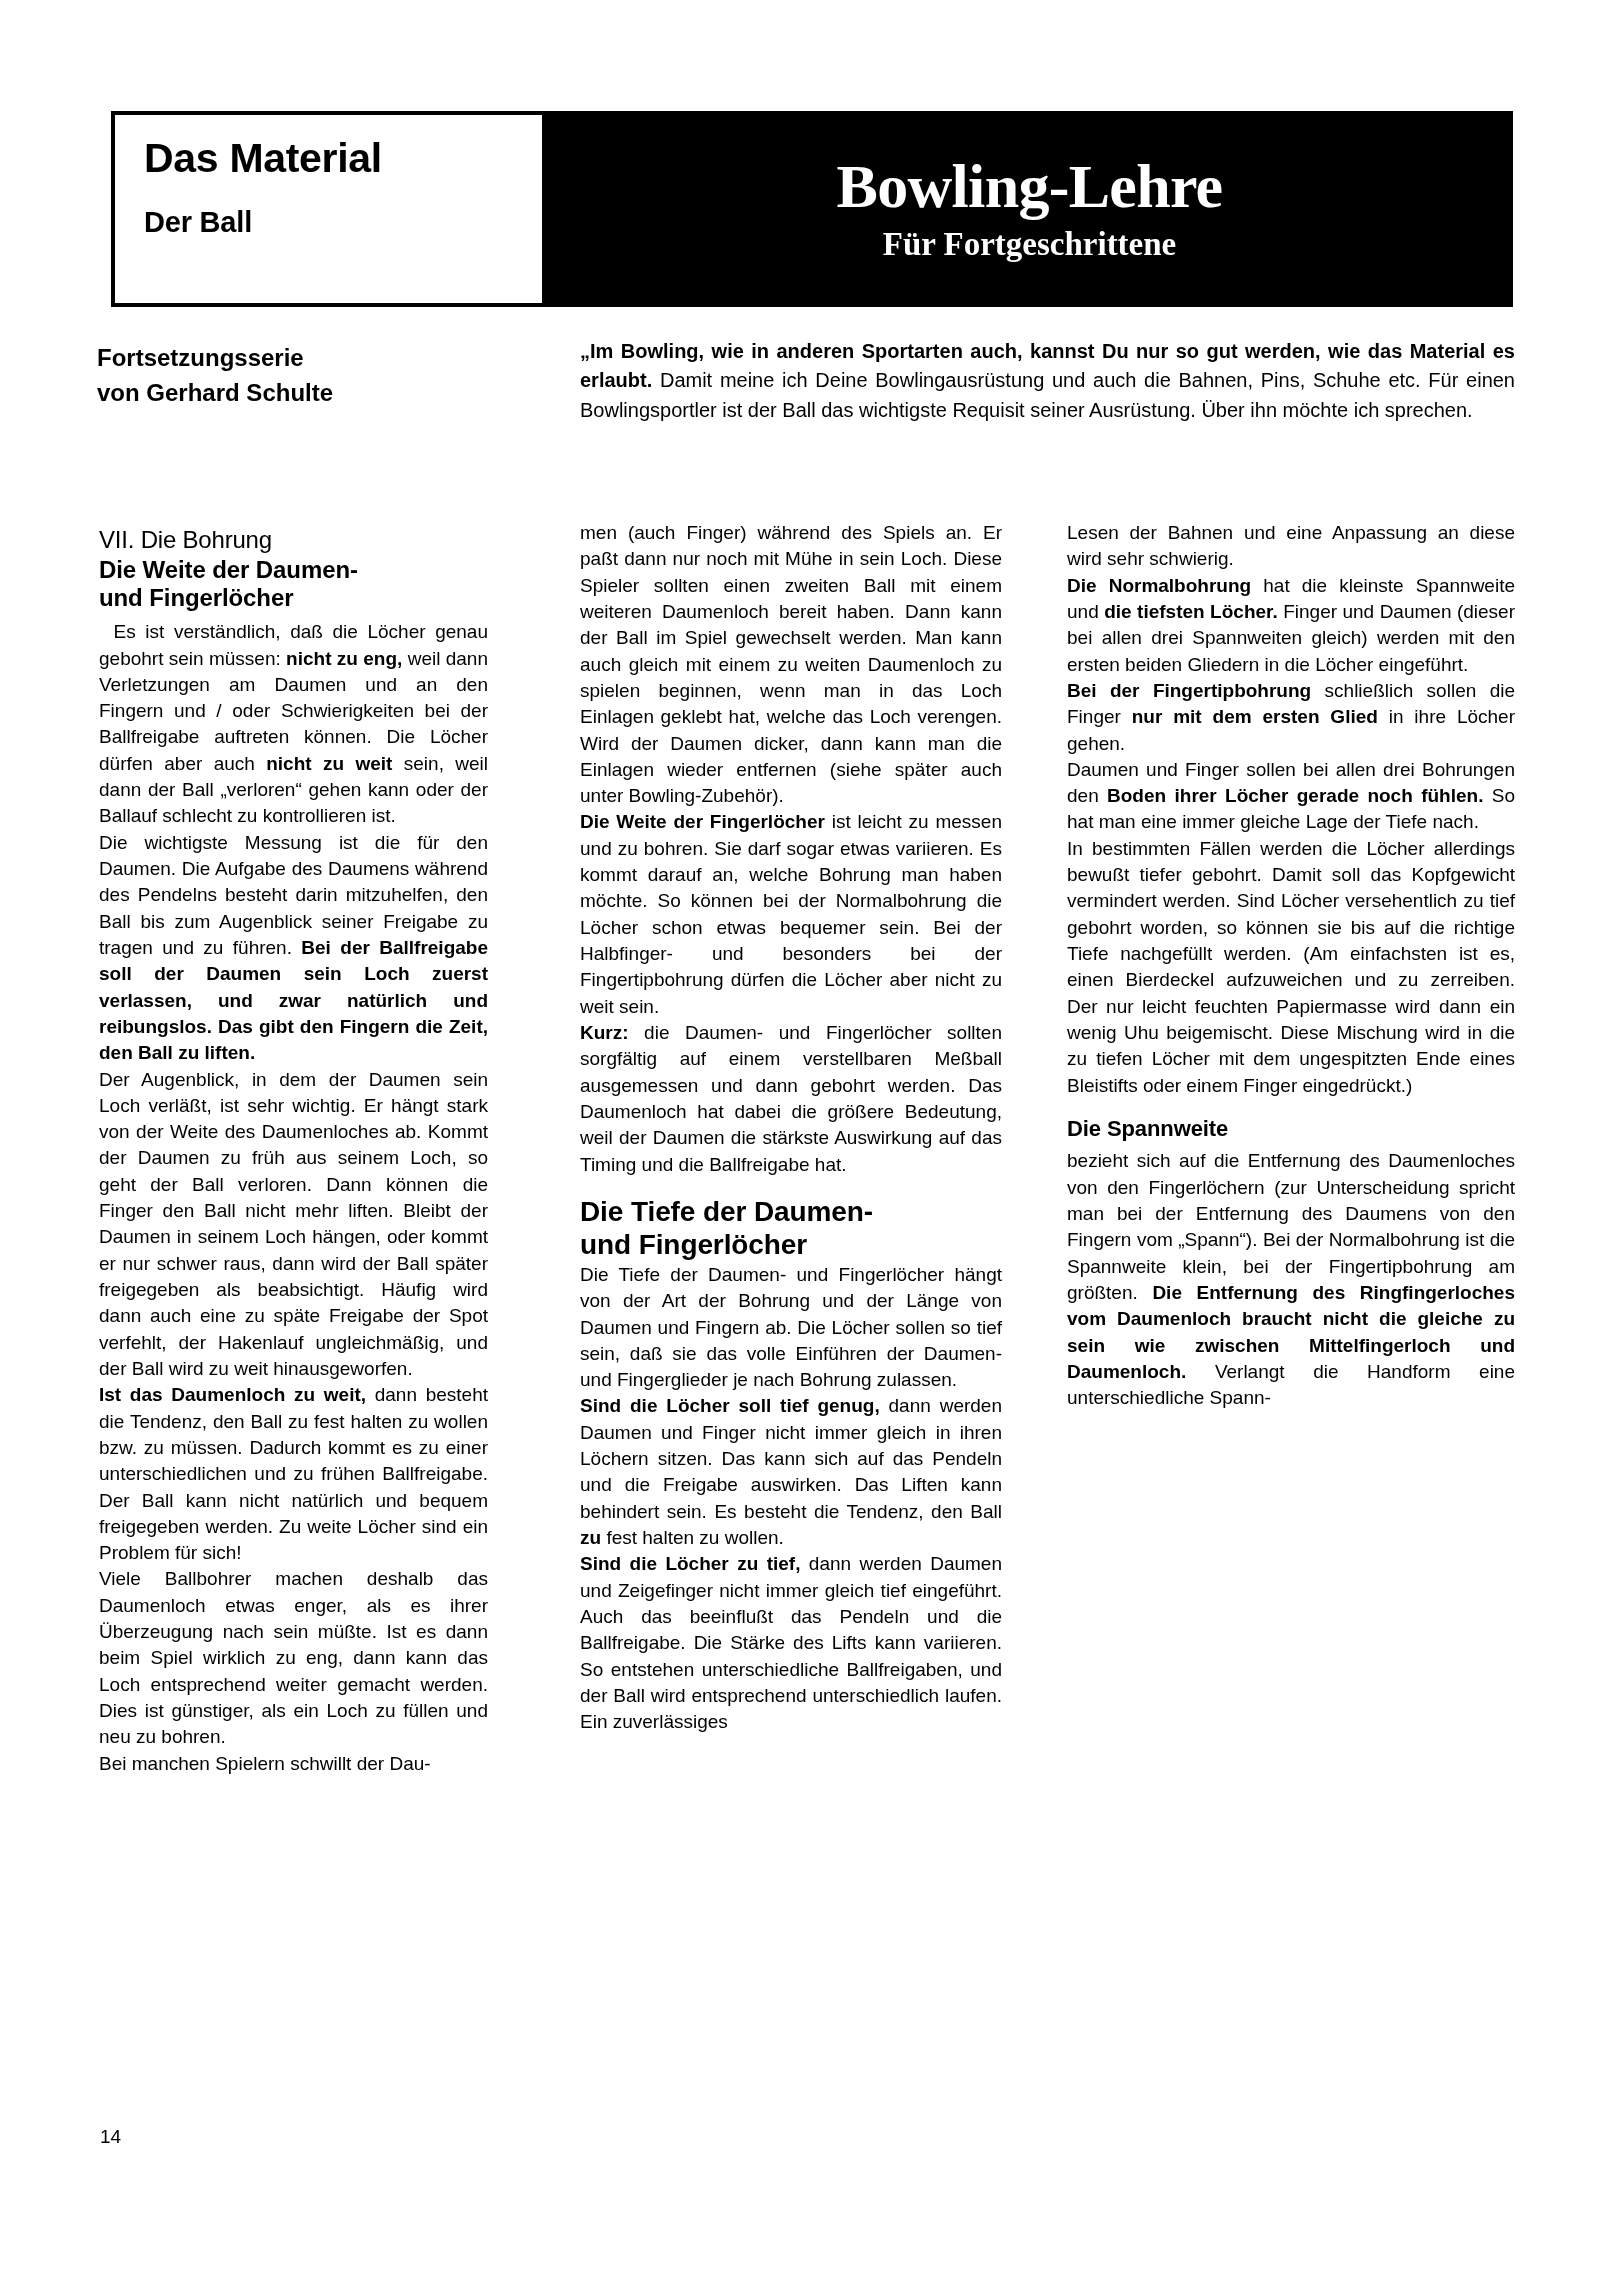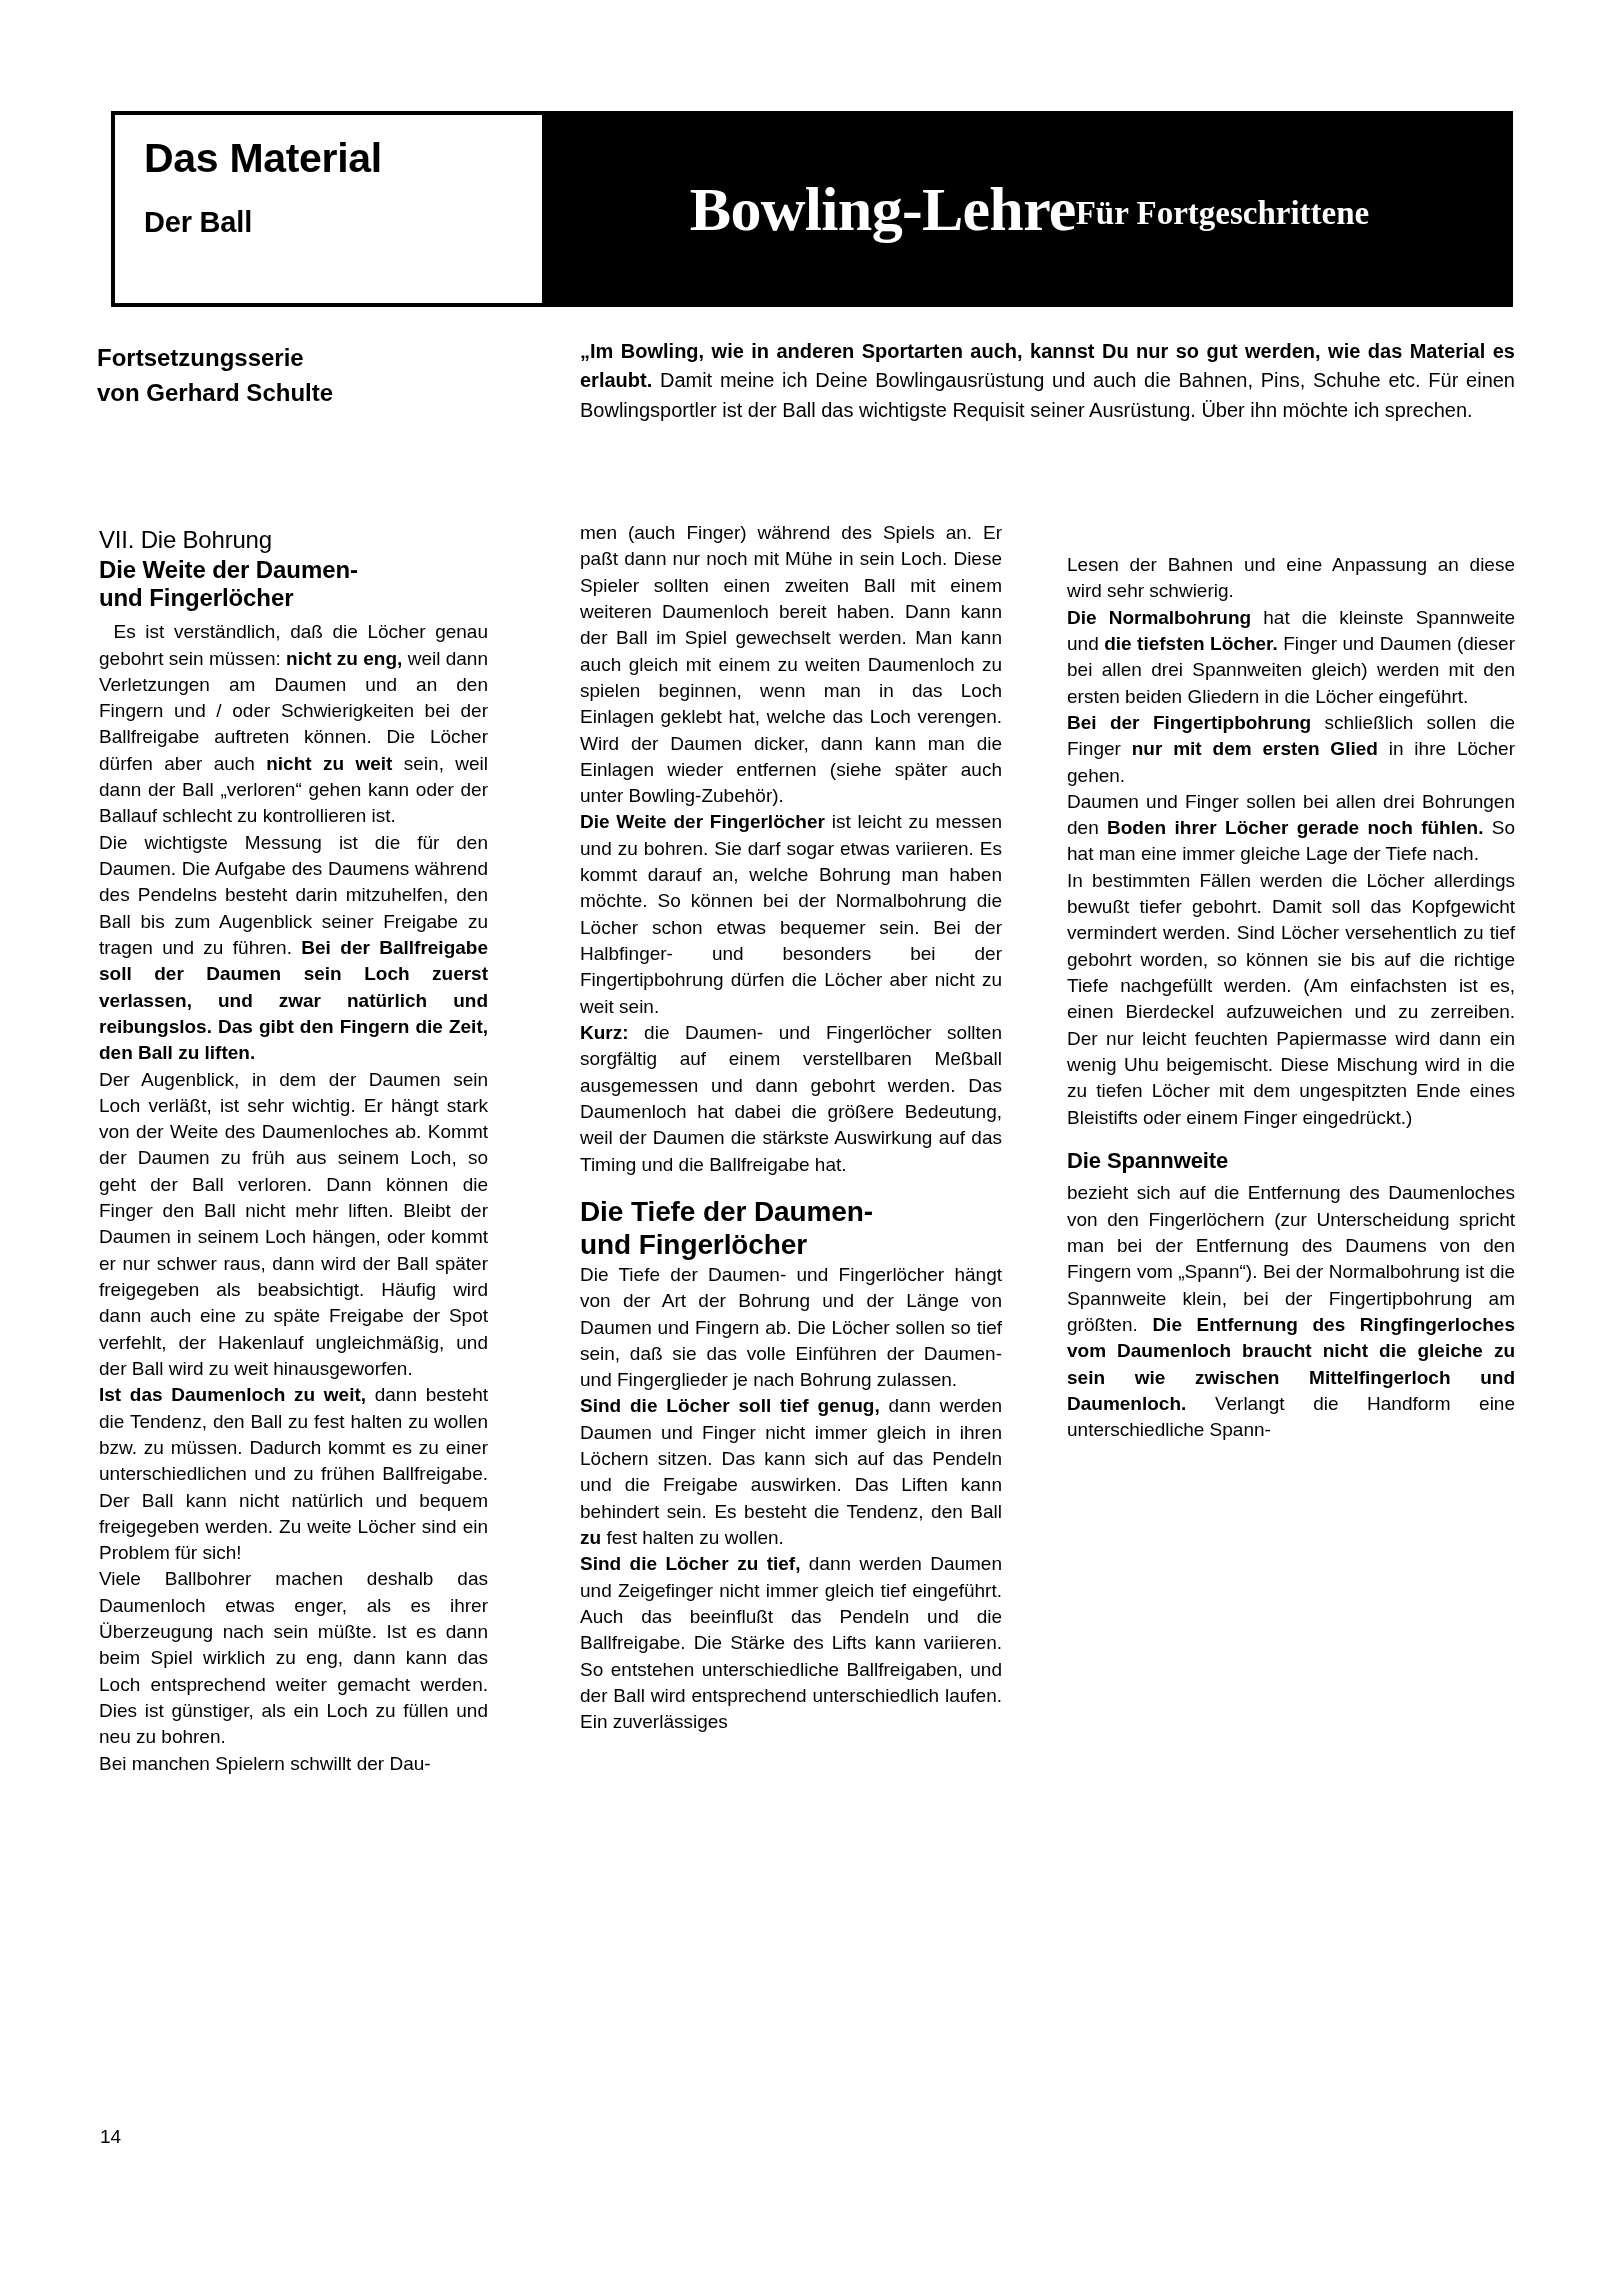--- a/index.html
+++ b/index.html
@@ -50,21 +50,21 @@
     font-size: 29px;
     font-weight: bold;
     margin-top: 26px;
     letter-spacing: -0.2px;
   }
   .masthead-right {
     flex: 1;
     background: #000000;
     color: #ffffff;
     display: flex;
-    flex-direction: row;
+    flex-direction: column;
     align-items: center;
     justify-content: center;
     padding-bottom: 0;
   }
   .masthead-right .brand {
     font-family: "Liberation Serif", serif;
     font-weight: bold;
     font-size: 62px;
     line-height: 1;
     letter-spacing: -0.7px;
@@ -106,21 +106,21 @@
     line-height: 1.385;
     text-align: justify;
   }
   .col p {
     margin: 0;
     text-indent: 0;
   }
   .col p.indent { text-indent: 14.5px; }
   .col1 { left: 99px; width: 389px; }
   .col2 { left: 580px; width: 422px; top: 520px;}
-  .col3 { left: 1067px; width: 448px; top: 552px;}
+  .col3 { left: 1067px; width: 448px; top: 520px;}
 
   h2.section {
     font-size: 24px;
     font-weight: normal;
     margin: 0 0 2.6px 0;
     line-height: 1.1;
     letter-spacing: -0.2px;
   }
   h3.subsection {
     font-size: 24px;

